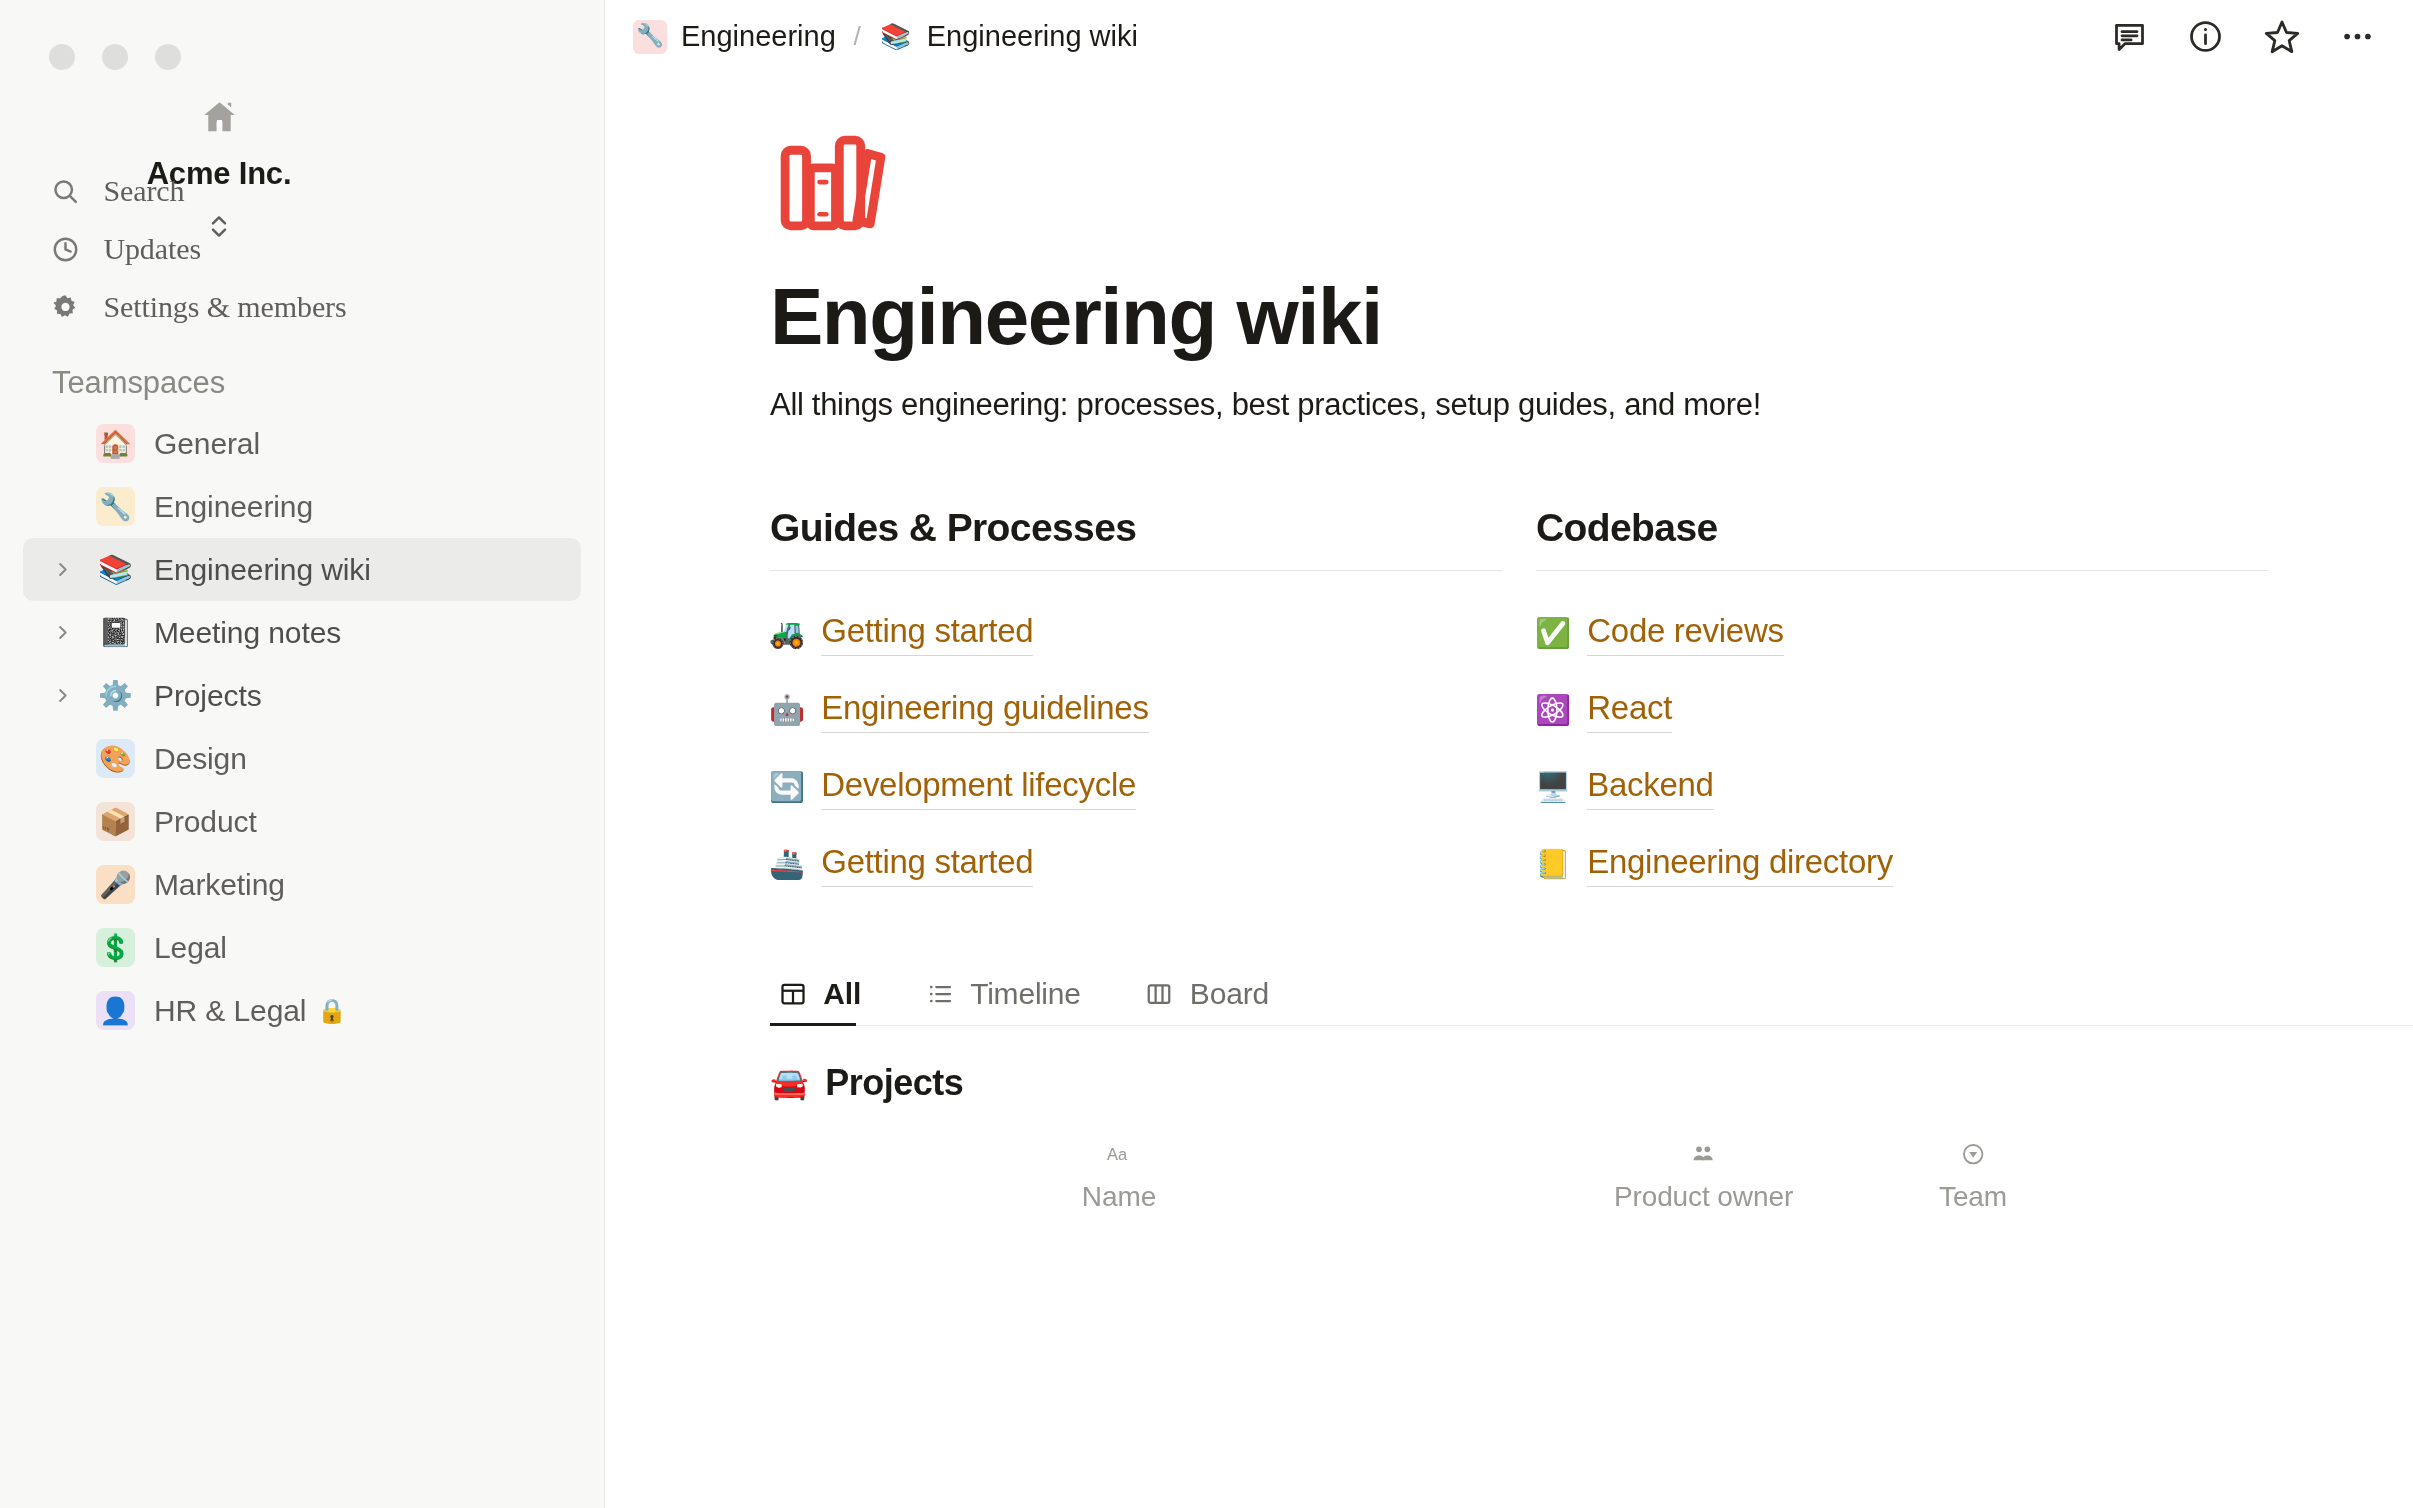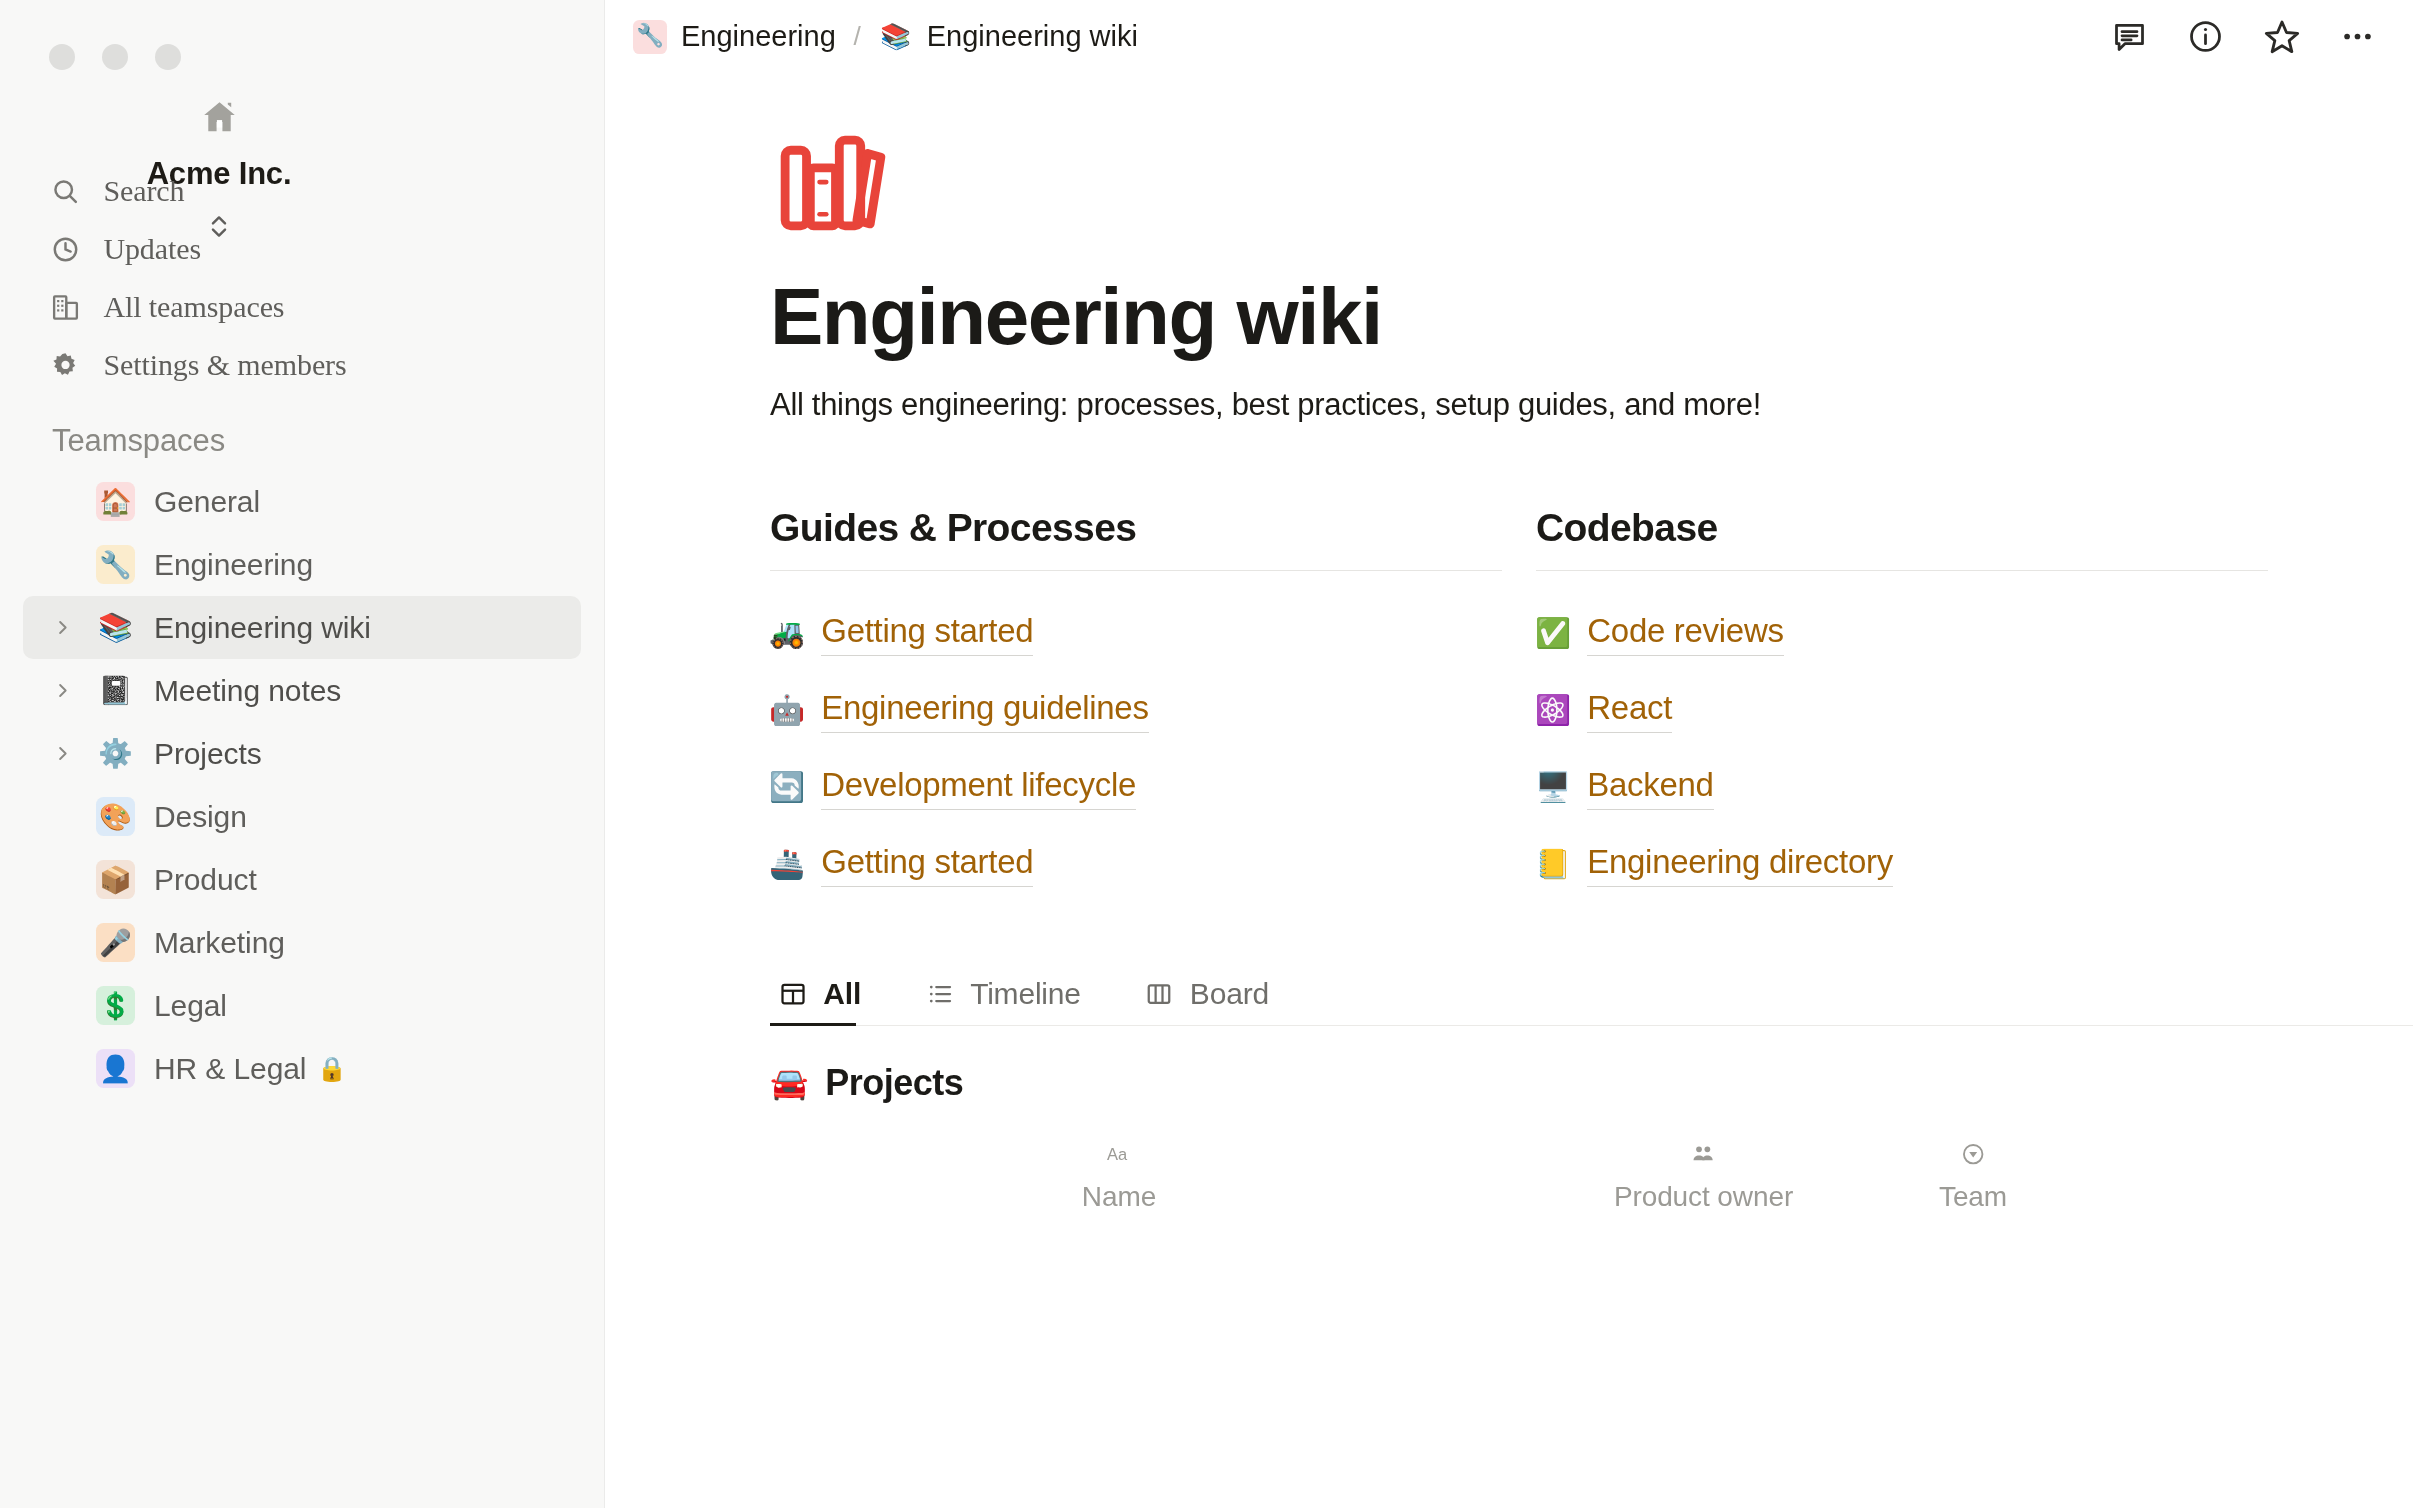--- a/index.html
+++ b/index.html
@@ -344,37 +344,20 @@
     <div class="nav-item">
       <span class="nav-icon">
         <svg width="31" height="31" viewBox="0 0 24 24" fill="none" stroke="#7a7975" stroke-width="1.9" stroke-linecap="round">
           <circle cx="12" cy="12" r="8.3"></circle>
             <polyline points="12,7.2 12,12 16,13.6"></polyline>
         </svg>
       </span>
       <span class="nav-label">Updates</span>
     </div>
 
-    <div class="nav-item">
-      <span class="nav-icon">
-        <svg width="31" height="31" viewBox="0 0 24 24" fill="none" stroke="#7a7975" stroke-width="1.8">
-          <rect x="3.2" y="3.4" width="9.4" height="17.2" rx="0.6"></rect>
-          <rect x="12.6" y="8.4" width="8.2" height="12.2" rx="0.6"></rect>
-          <g fill="#7a7975" stroke="none">
-            <rect x="5.5" y="6.2" width="1.7" height="1.7"></rect>
-              <rect x="8.7" y="6.2" width="1.7" height="1.7"></rect>
-            <rect x="5.5" y="9.8" width="1.7" height="1.7"></rect>
-              <rect x="8.7" y="9.8" width="1.7" height="1.7"></rect>
-            <rect x="5.5" y="13.4" width="1.7" height="1.7"></rect>
-              <rect x="8.7" y="13.4" width="1.7" height="1.7"></rect>
-          </g>
-        </svg>
-      </span>
-      <span class="nav-label">All teamspaces</span>
-    </div>
 
     <div class="nav-item">
       <span class="nav-icon">
         <svg width="31" height="31" viewBox="0 0 24 24" fill="#7a7975">
           <path d="M12 2.6l1.5 2.2 2.6-.6.5 2.6 2.5.9-1.2 2.4 1.6 2.1-2.1 1.6.3 2.6-2.6.3-1.2 2.4-2.4-1.1-2.2 1.4-1.3-2.3-2.6-.2.1-2.6-2.2-1.4 1.4-2.2L2.6 8.4l2.4-1.1.2-2.6 2.6.4L9.6 3Z"></path>
           <circle cx="12" cy="11.6" r="3.2" fill="#f8f8f7"></circle>
         </svg>
       </span>
       <span class="nav-label">Settings &amp; members</span>
     </div>

